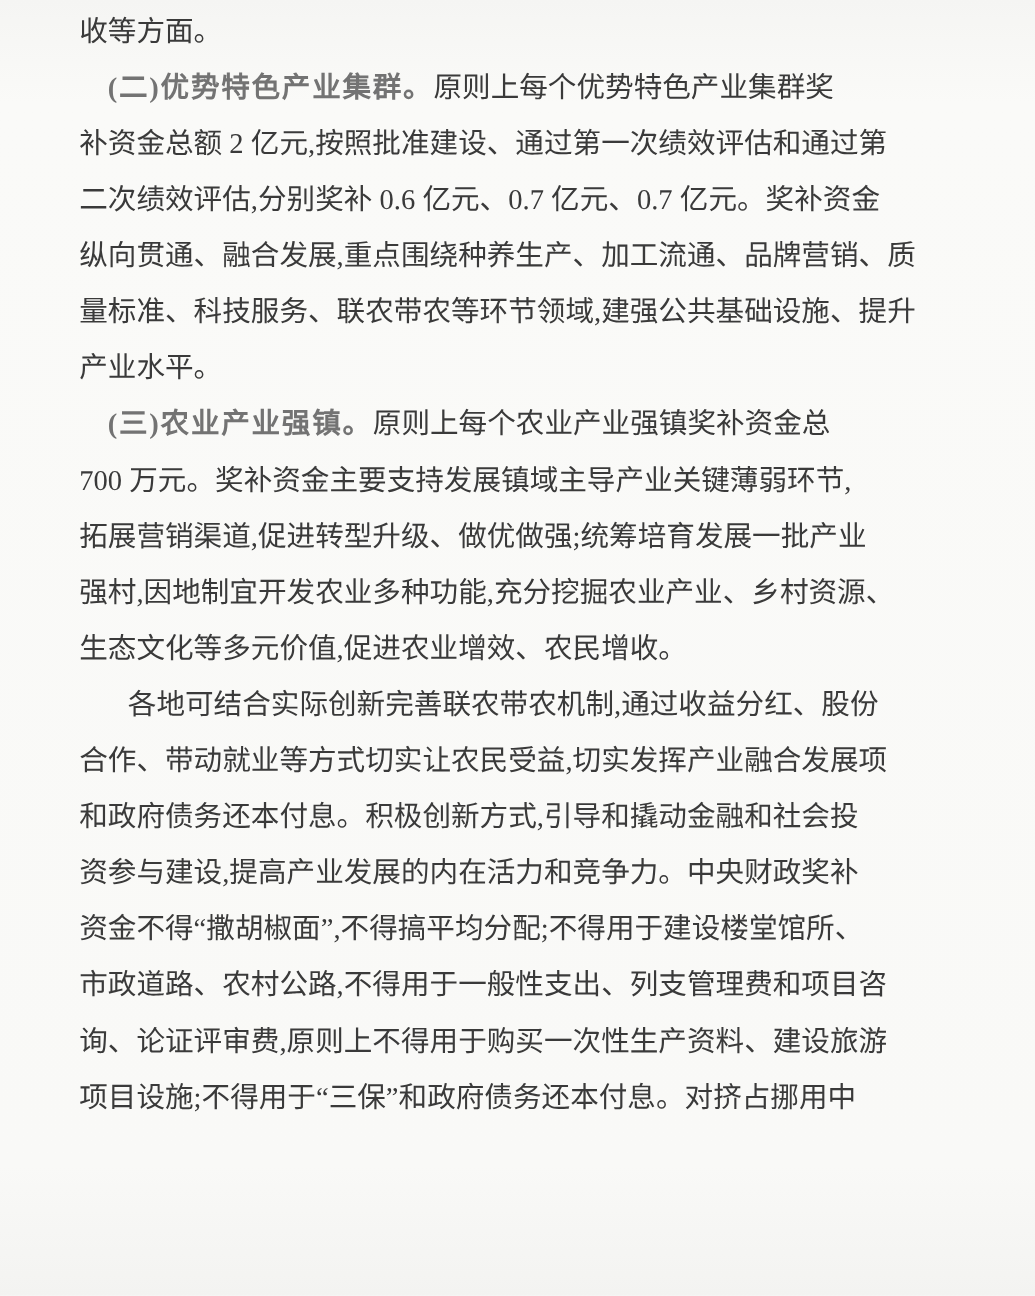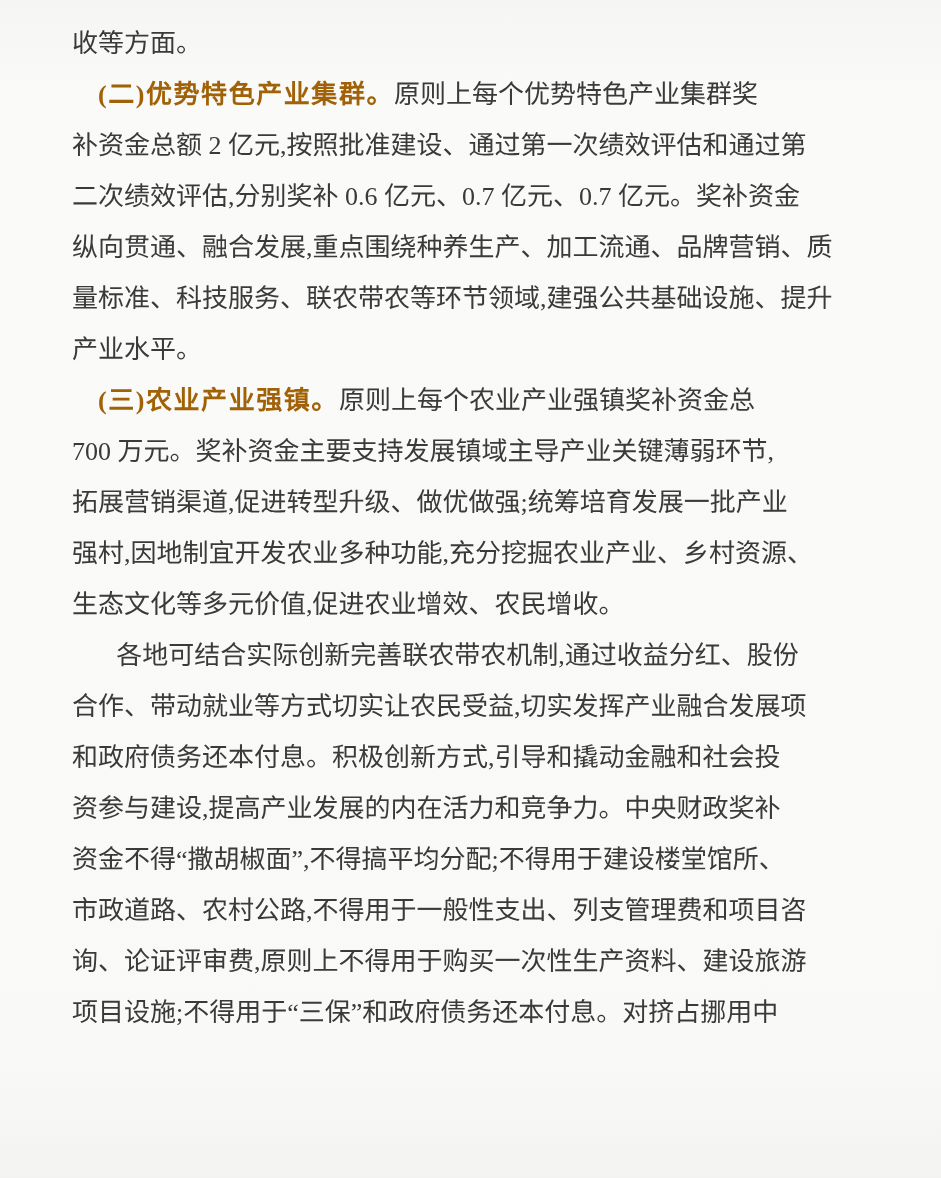--- a/index.html
+++ b/index.html
@@ -10,21 +10,21 @@
     width: 941px;
     height: 1178px;
     background: linear-gradient(180deg, #f5f5f3 0%, #fafaf8 8%, #f9f9f7 90%, #f3f3f1 100%);
     overflow: hidden;
     font-family: "Liberation Serif", "DejaVu Serif", serif;
   }
   .doc {
     box-sizing: border-box;
     width: 772px;
     height: 1178px;
-    padding: 18px 76px 0 72px;
+    padding: 3px 76px 0 72px;
     color: #3a3a3a;
   }
   .line {
     height: 51px;
     line-height: 51px;
     font-size: 26px;
     text-align: justify;
     text-align-last: justify;
     text-justify: inter-character;
     white-space: nowrap;
@@ -34,21 +34,21 @@
     text-align-last: left;
   }
   .line.ind-p {
     text-indent: 1em;
   }
   .line.ind-t {
     text-indent: 1.7em;
   }
   .head {
     font-weight: 700;
-    color: #a16207;
+    color: #737373;
     letter-spacing: 0.06em;
   }
 </style>
 </head>
 <body>
 
 <div class="doc">
   <div class="line para-end"><span>收等方面。</span></div>
   <div class="line ind-p"><span class="head">(二)优势特色产业集群。</span><span>原则上每个优势特色产业集群奖</span></div>
   <div class="line"><span>补资金总额 2 亿元,按照批准建设、通过第一次绩效评估和通过第</span></div>

